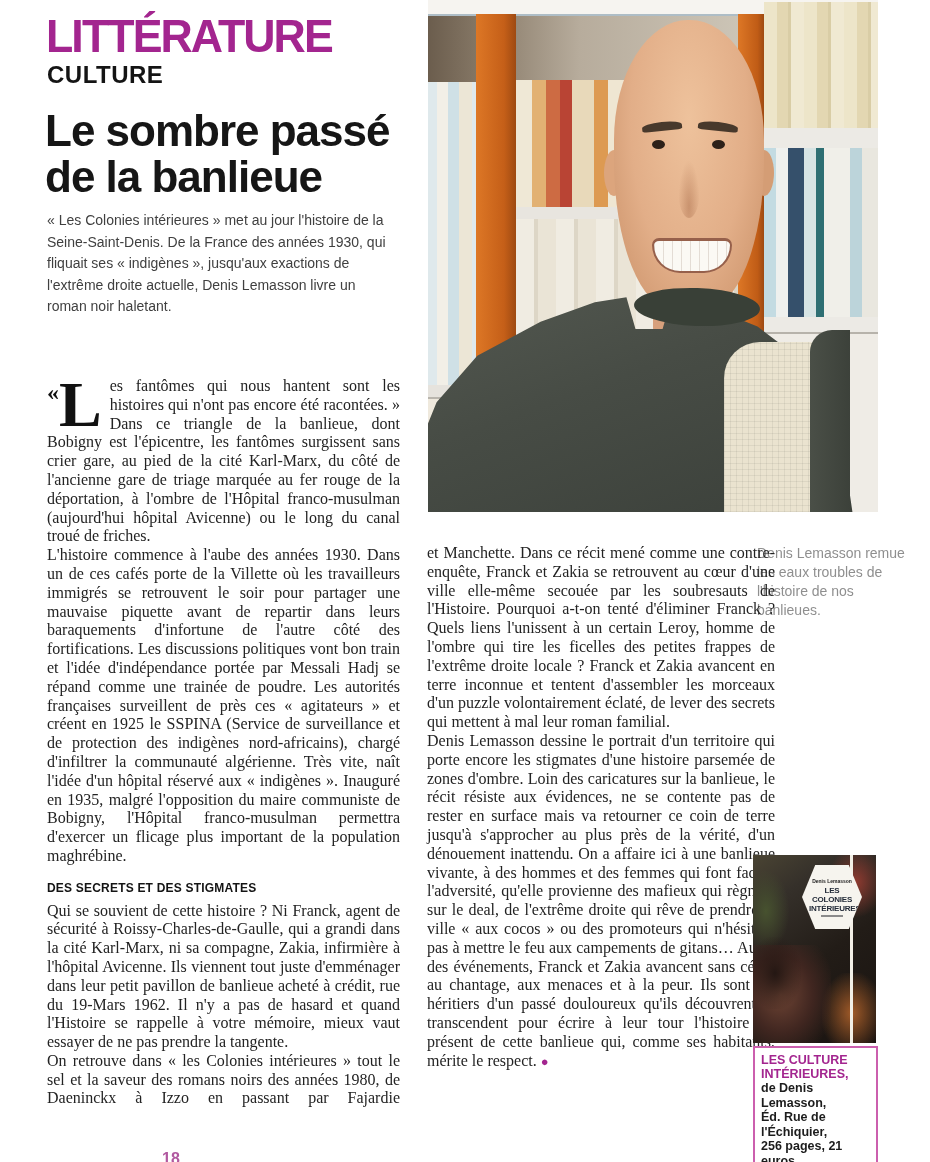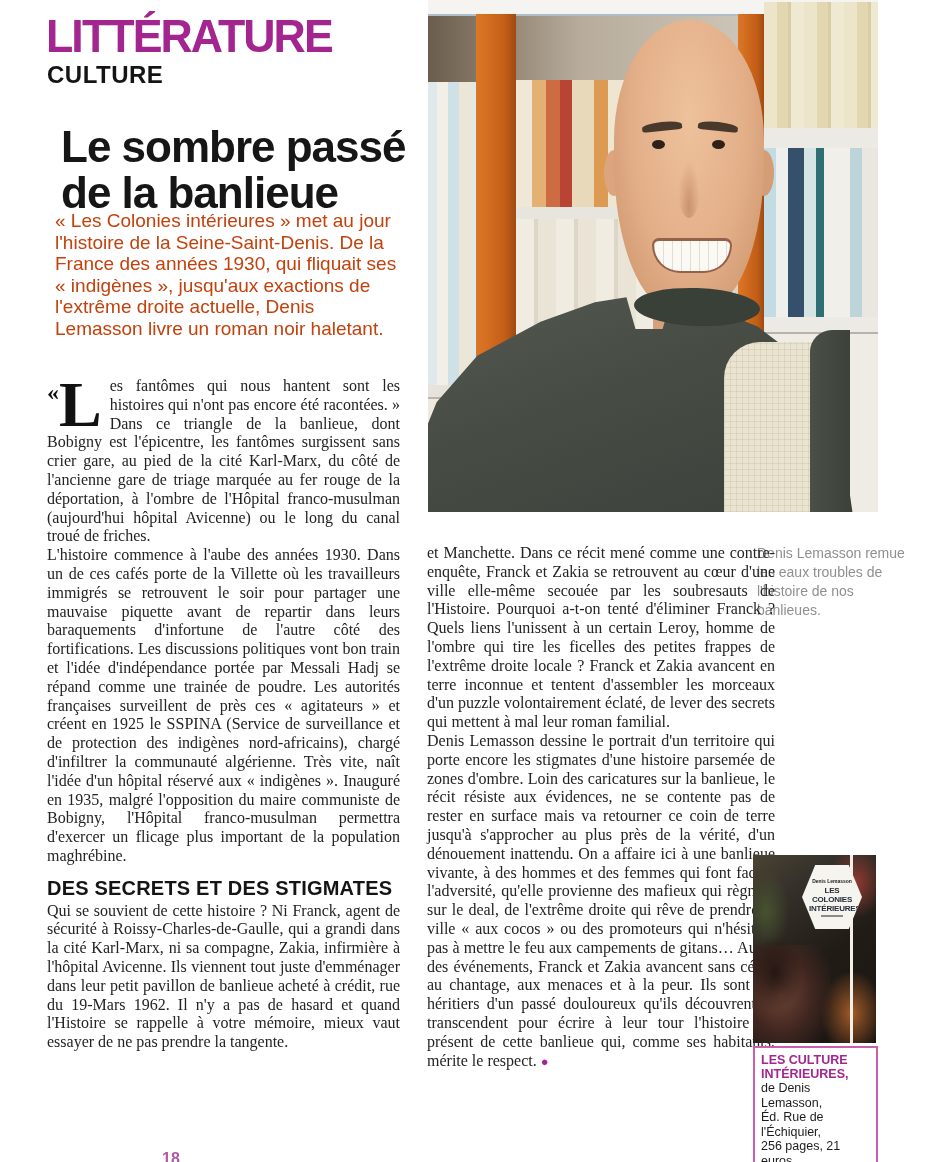--- a/index.html
+++ b/index.html
@@ -22,21 +22,21 @@
     left:47px;top:61px;
     font-size:24px;font-weight:bold;letter-spacing:.5px;color:#141414;
   }
   .headline{
     left:45px;top:108px;width:385px;
     font-size:44px;line-height:46px;font-weight:bold;letter-spacing:-1px;
     color:#161616;
   }
   .standfirst{
     left:47px;top:210px;width:352px;
-    font-size:19px;line-height:21.5px;color:#c2410c;margin-left:8px;
+    font-size:14px;line-height:21.5px;color:#404040;
   }
 
   
   .col{
     font-family:"Liberation Serif", serif;
     font-size:16px;line-height:18.8px;color:#232323;
     text-align:justify;hyphens:auto;-webkit-hyphens:auto;
   }
   .col1{left:47px;top:377px;width:353px;}
   .col2{left:427px;top:544px;width:348px;}
@@ -45,21 +45,21 @@
   .dropcap-quote{
     font-family:"Liberation Serif", serif;
     font-size:24px;font-weight:bold;vertical-align:26px;color:#111;
   }
   .dropcap{
     font-family:"Liberation Serif", serif;
     font-size:64px;line-height:52px;font-weight:bold;color:#111;
   }
   .subhead{
     font-family:"Liberation Sans", sans-serif;
-    font-size:20px;font-weight:bold;letter-spacing:.2px;color:#141414;
+    font-size:12px;font-weight:bold;letter-spacing:.2px;color:#141414;
     margin:13px 0 4px 0 !important;text-align:left;
   }
   .fill-last{text-align-last:justify;}
   .end-dot{color:#a3258f;font-size:13px;}
   .byline{
     margin-top:12px !important;text-align:right;
     font-family:"Liberation Sans", sans-serif;
     font-size:15px;font-weight:bold;color:#161616;letter-spacing:.2px;
   }
   .email{
@@ -141,30 +141,30 @@
     display:flex;flex-direction:column;align-items:center;justify-content:center;gap:2px;
     text-align:center;position:absolute;}
   .cv-author{position:static;font-size:5px;font-weight:bold;color:#1c1c1c;}
   .cv-title{position:static;font-size:8px;line-height:9px;font-weight:bold;color:#232b38;letter-spacing:-.2px;width:46px;}
   .cv-rule{position:static;width:22px;height:2px;background:#8a8a8a;}
 
   
   .bookbox{left:753px;top:1046px;width:125px;box-sizing:border-box;
     border:2px solid #cb5fae;background:#fff;padding:5px 6px 7px 6px;}
   .bb-title{font-size:12.5px;line-height:14px;font-weight:bold;color:#a3258f;}
-  .bb-line{font-size:12.5px;line-height:14.5px;font-weight:normal;color:#1c1c1c;}
+  .bb-line{font-size:12.5px;line-height:14.5px;font-weight:bold;color:#1c1c1c;}
 
   .pagenum{left:162px;top:1150px;font-size:16px;font-weight:bold;color:#b159a0;}
 </style>
 </head>
 <body>
 
 <div class="abs kicker">LITTÉRATURE</div>
 <div class="abs category">CULTURE</div>
-<h1 class="abs headline" style="margin:16px">Le sombre passé de la banlieue</h1>
+<h1 class="abs headline" style="margin:0">Le sombre passé de la banlieue</h1>
 <div class="abs standfirst">« Les Colonies intérieures » met au jour l'histoire de la Seine-Saint-Denis. De la France des années 1930, qui fliquait ses « indigènes », jusqu'aux exactions de l'extrême droite actuelle, Denis Lemasson livre un roman noir haletant.</div>
 
 <div class="abs photo">
   <div class="ph-topboard"></div>
   <div class="ph-shadow-top"></div>
   <div class="ph-rowA"></div>
   <div class="ph-rowA3"></div>
   <div class="ph-rowB1"></div>
   <div class="ph-rowB1b"></div>
   <div class="ph-shelfB1"></div>
@@ -197,20 +197,21 @@
 
 <div class="abs caption">Denis Lemasson remue les eaux troubles de l'histoire de nos banlieues.</div>
 
 <div class="abs col col1">
   <p>
     <span class="dropcap-wrap"><span class="dropcap-quote">«</span><span class="dropcap">L</span></span><span>es fantômes qui nous hantent sont les histoires qui n'ont pas encore été racontées. » Dans ce triangle de la banlieue, dont Bobigny est l'épicentre, les fantômes surgissent sans crier gare, au pied de la cité Karl-Marx, du côté de l'ancienne gare de triage marquée au fer rouge de la déportation, à l'ombre de l'Hôpital franco-musulman (aujourd'hui hôpital Avicenne) ou le long du canal troué de friches.</span>
   </p>
   <p>L'histoire commence à l'aube des années 1930. Dans un de ces cafés porte de la Villette où les travailleurs immigrés se retrouvent le soir pour partager une mauvaise piquette avant de repartir dans leurs baraquements d'infortune de l'autre côté des fortifications. Les discussions politiques vont bon train et l'idée d'indépendance portée par Messali Hadj se répand comme une trainée de poudre. Les autorités françaises surveillent de près ces « agitateurs » et créent en 1925 le SSPINA (Service de surveillance et de protection des indigènes nord-africains), chargé d'infiltrer la communauté algérienne. Très vite, naît l'idée d'un hôpital réservé aux « indigènes ». Inauguré en 1935, malgré l'opposition du maire communiste de Bobigny, l'Hôpital franco-musulman permettra d'exercer un flicage plus important de la population maghrébine.</p>
   <p class="subhead">DES SECRETS ET DES STIGMATES</p>
   <p>Qui se souvient de cette histoire ? Ni Franck, agent de sécurité à Roissy-Charles-de-Gaulle, qui a grandi dans la cité Karl-Marx, ni sa compagne, Zakia, infirmière à l'hôpital Avicenne. Ils viennent tout juste d'emménager dans leur petit pavillon de banlieue acheté à crédit, rue du 19-Mars 1962. Il n'y a pas de hasard et quand l'Histoire se rappelle à votre mémoire, mieux vaut essayer de ne pas prendre la tangente.</p>
+  <p class="fill-last">On retrouve dans « les Colonies intérieures » tout le sel et la saveur des romans noirs des années 1980, de Daeninckx à Izzo en passant par Fajardie</p>
 </div>
 
 <div class="abs col col2">
   <p>et Manchette. Dans ce récit mené comme une contre-enquête, Franck et Zakia se retrouvent au cœur d'une ville elle-même secouée par les soubresauts de l'Histoire. Pourquoi a-t-on tenté d'éliminer Franck ? Quels liens l'unissent à un certain Leroy, homme de l'ombre qui tire les ficelles des petites frappes de l'extrême droite locale ? Franck et Zakia avancent en terre inconnue et tentent d'assembler les morceaux d'un puzzle volontairement éclaté, de lever des secrets qui mettent à mal leur roman familial.</p>
   <p><span>Denis Lemasson dessine le portrait d'un territoire qui porte encore les stigmates d'une histoire parsemée de zones d'ombre. Loin des caricatures sur la banlieue, le récit résiste aux évidences, ne se contente pas de rester en surface mais va retourner ce coin de terre jusqu'à s'approcher au plus près de la vérité, d'un dénouement inattendu. On a affaire ici à une banlieue vivante, à des hommes et des femmes qui font face à l'adversité, qu'elle provienne des mafieux qui règnent sur le deal, de l'extrême droite qui rêve de prendre la ville « aux cocos » ou des promoteurs qui n'hésitent pas à mettre le feu aux campements de gitans… Au fil des événements, Franck et Zakia avancent sans céder au chantage, aux menaces et à la peur. Ils sont les héritiers d'un passé douloureux qu'ils découvrent et transcendent pour écrire à leur tour l'histoire au présent de cette banlieue qui, comme ses habitants, mérite le respect.</span> <span class="end-dot">●</span></p>
 </div>
 
 <div class="abs cover">
   <div class="cv-red"></div>
   <div class="cv-green"></div>

